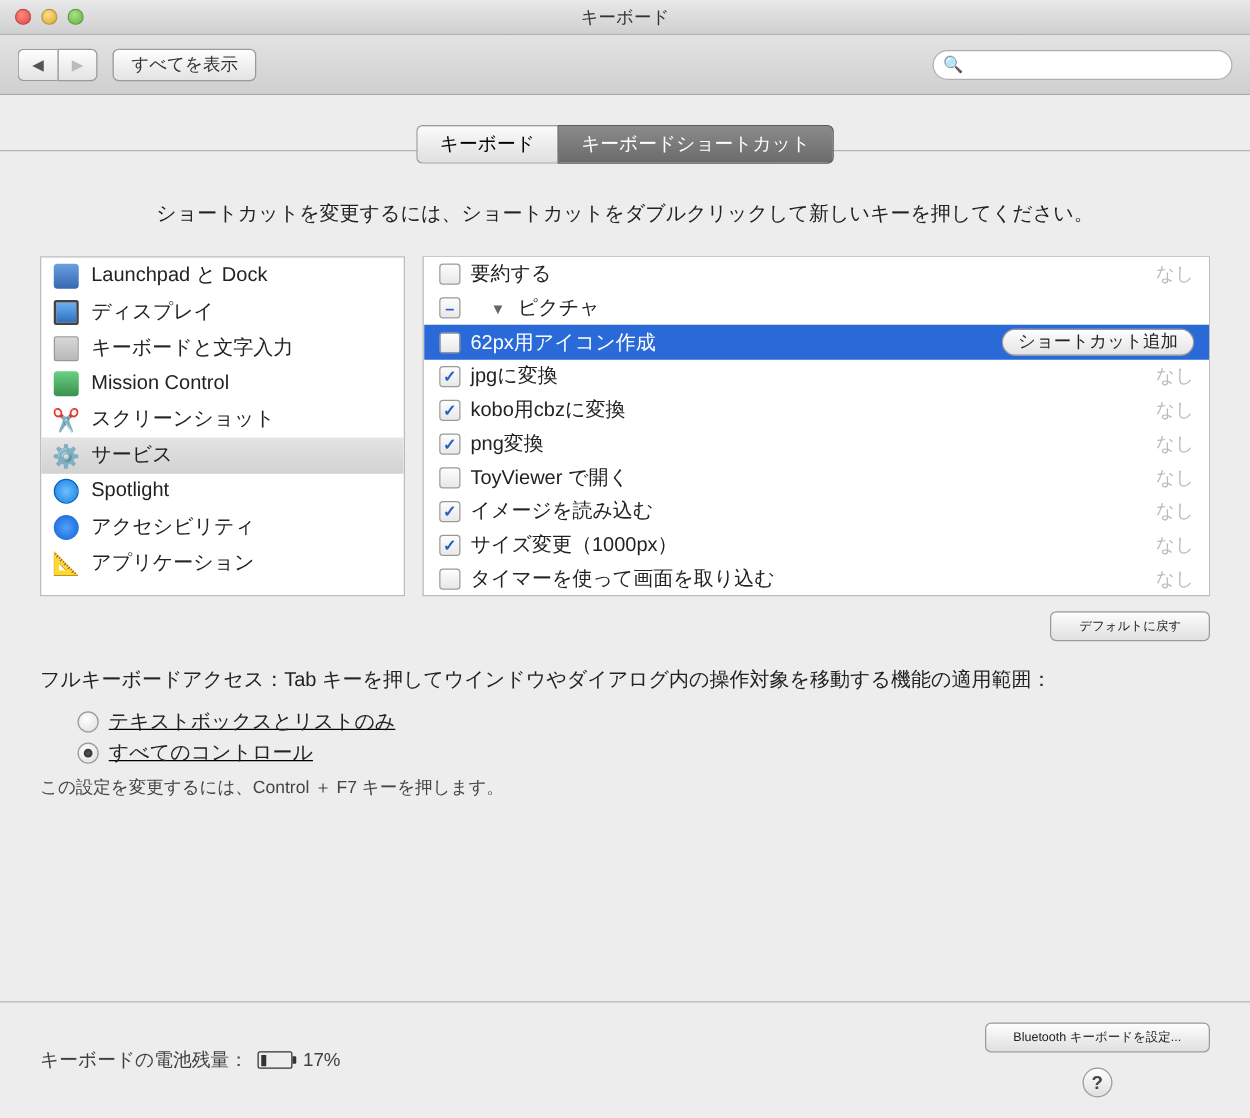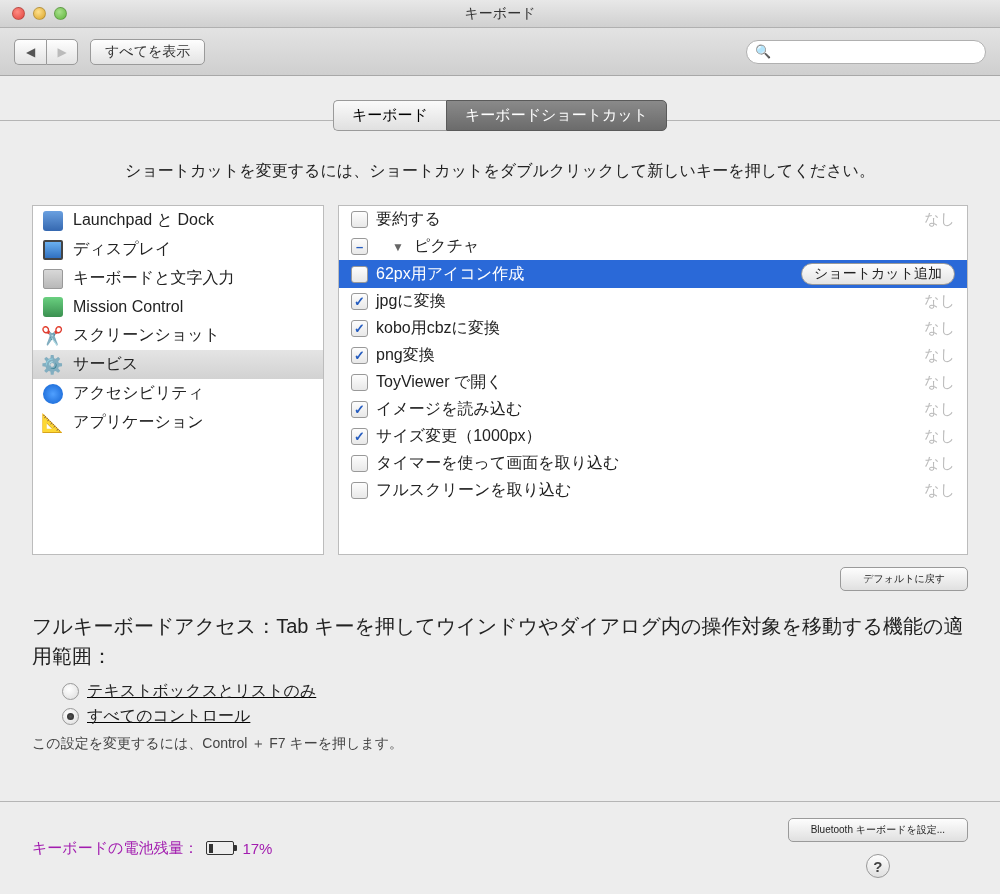--- a/index.html
+++ b/index.html
@@ -114,21 +114,21 @@
     .tab:first-child { border-radius: 5px 0 0 5px; border-right: none; }
     .tab:last-child { border-radius: 0 5px 5px 0; }
     .tab.active {
       background: linear-gradient(#8a8a8a, #6b6b6b);
       color: #fff;
       border-color: #5a5a5a;
     }
 
     .instruction { font-size: 16px; color: #222; margin-bottom: 23px; text-align: center;}
 
-    .panes { display: flex; gap: 14px; height: 350px; }
+    .panes { display: flex; gap: 14px; height: 272px; }
 
     .sidebar {
       width: 292px;
       background: #fff;
       border: 1px solid #bcbcbc;
       overflow: hidden;
     }
     .side-item {
       display: flex;
       align-items: center;
@@ -195,21 +195,21 @@
     .reset-row { display: flex; justify-content: flex-end; margin-top: 12px; margin-bottom: 20px; }
     .btn {
       padding: 4px 22px;
       background: linear-gradient(#fdfdfd,#e0e0e0);
       border: 1px solid #9a9a9a;
       border-radius: 5px;
       font-size: 10px;
       color: #222;
     }
 
-    .fka-label { font-size: 20px; color: #222; margin-bottom: 10px; line-height: 1.5;}
+    .fka-label { font-size: 16px; color: #222; margin-bottom: 10px; line-height: 1.5;}
     .radio-group { padding-left: 30px; text-decoration: underline; }
     .radio-row { display: flex; align-items: center; gap: 8px; font-size: 16px; color: #222; margin-bottom: 4px;}
     .radio {
       width: 17px; height: 17px;
       border-radius: 50%;
       border: 1px solid #999;
       background: radial-gradient(circle at 40% 35%,#fff,#dcdcdc);
       display: inline-flex;
       align-items: center;
       justify-content: center;
@@ -220,21 +220,21 @@
     .footer {
       position: absolute;
       left: 0; right: 0;
       bottom: 0;
       border-top: 1px solid #b5b5b5;
       padding: 16px 32px;
       display: flex;
       align-items: center;
       background: #ededed;
     }
-    .battery-label { font-size: 15px; color: #a21caf; display: flex; align-items: center; gap: 8px; text-align: right;}
+    .battery-label { font-size: 15px; color: #404040; display: flex; align-items: center; gap: 8px; text-align: right;}
     .battery-icon {
       width: 28px; height: 14px;
       border: 1.5px solid #333;
       border-radius: 2px;
       position: relative;
       display: inline-block;
     }
     .battery-icon::after {
       content: "";
       position: absolute;
@@ -300,20 +300,24 @@
           <span class="side-icon ic-mission"></span>
           <span>Mission Control</span>
         </div>
         <div class="side-item">
           <span class="side-icon ic-screenshot">✂️</span>
           <span>スクリーンショット</span>
         </div>
         <div class="side-item selected">
           <span class="side-icon ic-services">⚙️</span>
           <span>サービス</span>
+        </div>
+        <div class="side-item">
+          <span class="side-icon ic-spotlight"></span>
+          <span>Spotlight</span>
         </div>
         <div class="side-item">
           <span class="side-icon ic-accessibility"></span>
           <span>アクセシビリティ</span>
         </div>
         <div class="side-item">
           <span class="side-icon ic-apps">📐</span>
           <span>アプリケーション</span>
         </div>
       </div>

